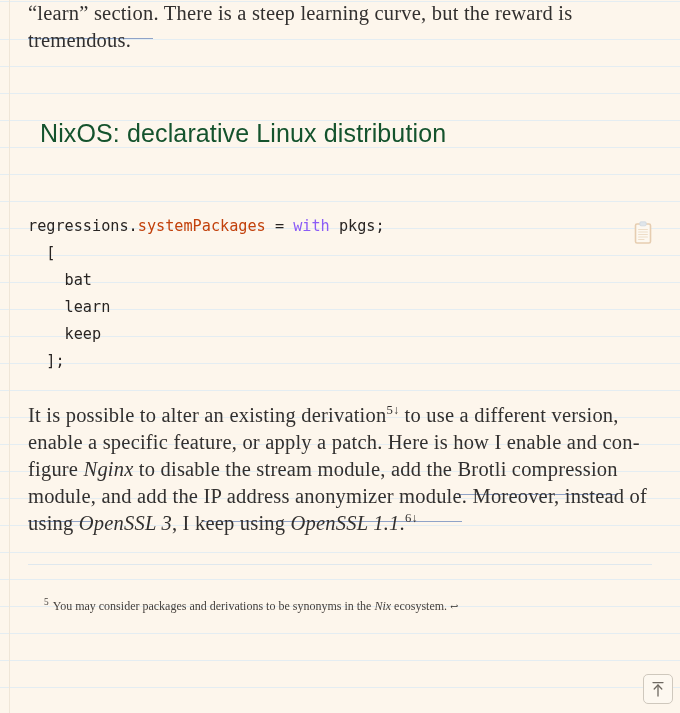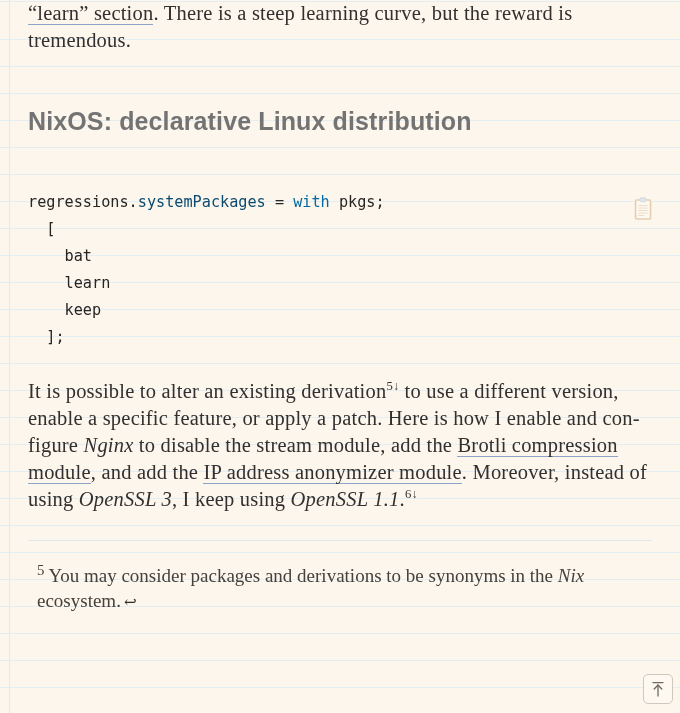--- a/index.html
+++ b/index.html
@@ -57,34 +57,34 @@
     line-height: 27px;
     text-align: left;
     letter-spacing: 0.01em;
   }
 
   .spacer-1 { height: 27px; }
   .spacer-2 { height: 54px; }
   .spacer-half { height: 13px; }
 
   h2.section-heading {
-    margin: 0;
+    margin: 12px;
     font-family: "Liberation Sans", "DejaVu Sans", sans-serif;
-    font-weight: 700;
+    font-weight: 400;
     font-size: 25px;
     line-height: 27px;
-    color: #737373;
+    color: #14532d;
     letter-spacing: 0.005em;
   }
 
   a.link {
     color: inherit;
     text-decoration: none;
     border-bottom: 1px solid #8fa3c8;
-    padding-bottom: 0px;
+    padding-bottom: 14px;
     cursor: pointer;
   }
 
   i, em { font-style: italic; }
 
   sup.fnref {
     font-size: 0.62em;
     vertical-align: super;
     line-height: 0;
     color: inherit;
@@ -98,43 +98,43 @@
     position: relative;
     font-family: "DejaVu Sans Mono", "Liberation Mono", monospace;
     font-size: 15.2px;
     line-height: 27px;
     color: #282422;
     white-space: pre;
     margin: 0;
     padding: 0;
     letter-spacing: 0;
   }
-  .codeblock .attr { color: #0c4a6e; }
-  .codeblock .kw   { color: #0369a1; margin-top: 43px; }
+  .codeblock .attr { color: #c2410c; }
+  .codeblock .kw   { color: #8b5cf6; margin-top: 43px; }
 
   .copy-icon {
     position: absolute;
     right: -1px;
     top: 8px;
     width: 20px;
     height: 24px;
     cursor: pointer;
   }
   .copy-icon svg { display:block; width:20px; height:24px; }
 
   
   #footnote-sep {
     border: 0;
     border-top: 1px solid #dfe8ee;
     margin: 0;
     height: 0;
   }
   .footnote {
-    margin: 9px;
-    font-size: 19px;
+    margin: 16px;
+    font-size: 12px;
     line-height: 25px;
     color: #46413d;
   }
   .footnote .fnum {
     font-size: 0.78em;
     vertical-align: super;
     line-height: 0;
     margin-right: 4px;
     color: #46413d;
   }

